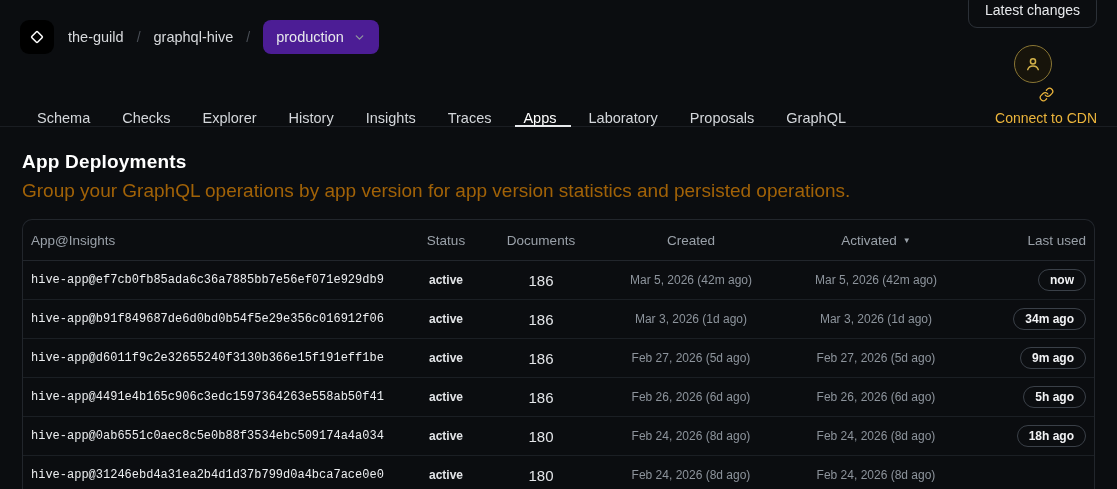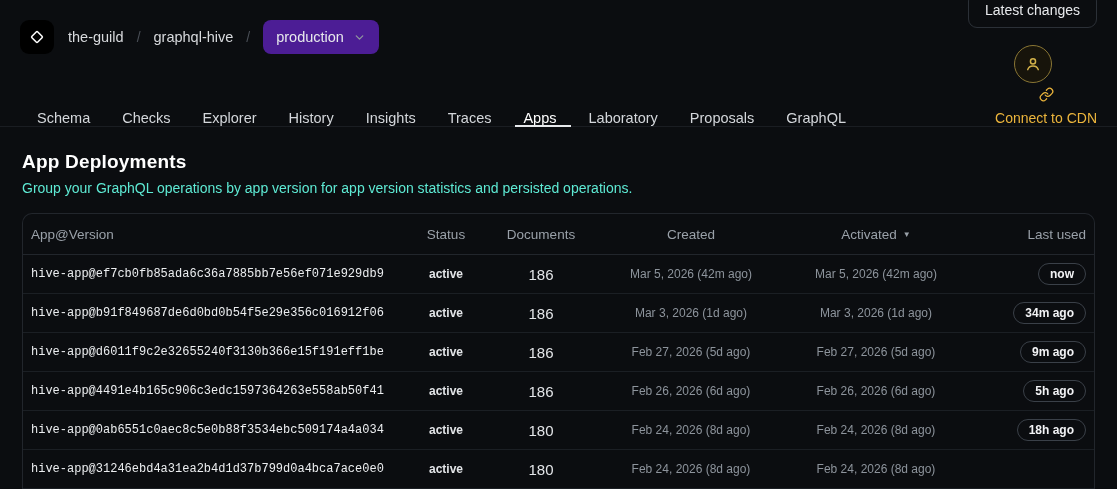--- a/index.html
+++ b/index.html
@@ -64,21 +64,21 @@
     height:2px; background:#e7e9ec;
   }
   .cdn {
     margin-left:auto; display:flex; align-items:center; gap:8px;
     font-size:14px; cursor:pointer;flex-direction:column;
   }
 
   
   .main { padding:24px 22px 0; }
   .page-title { font-size:19px; font-weight:700; color:#fff; letter-spacing:.2px; }
-  .page-sub { font-size:14px; color:#5eead4; margin-top:7px; }
+  .page-sub { font-size:19px; color:#a16207; margin-top:7px; }
 
   .table {
     margin-top:17px;
     border:1px solid #22262c;
     border-radius:10px 10px 0 0;
     border-bottom:none;
   }
   .trow {
     display:grid;
     grid-template-columns:1fr 80px 110px 190px 180px 120px;
@@ -172,21 +172,21 @@
   </a>
 </nav>
 
 <main class="main">
   <h1 class="page-title">App Deployments</h1>
   <p class="page-sub">Group your GraphQL operations by app version for app version statistics and persisted operations.</p>
 
   <div class="table">
 
     <div class="trow thead">
-      <div class="th th-app">App@Version</div>
+      <div class="th th-app">App@Insights</div>
       <div class="th col-center">Status</div>
       <div class="th col-center">Documents</div>
       <div class="th col-center">Created</div>
       <div class="th th-activated">
         <span>Activated</span>
         <span class="sort-caret">▼</span>
       </div>
       <div class="th col-right">Last used</div>
     </div>
 

